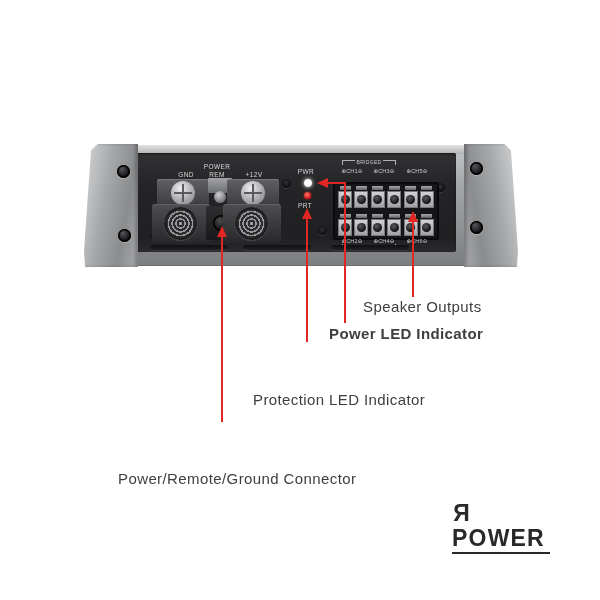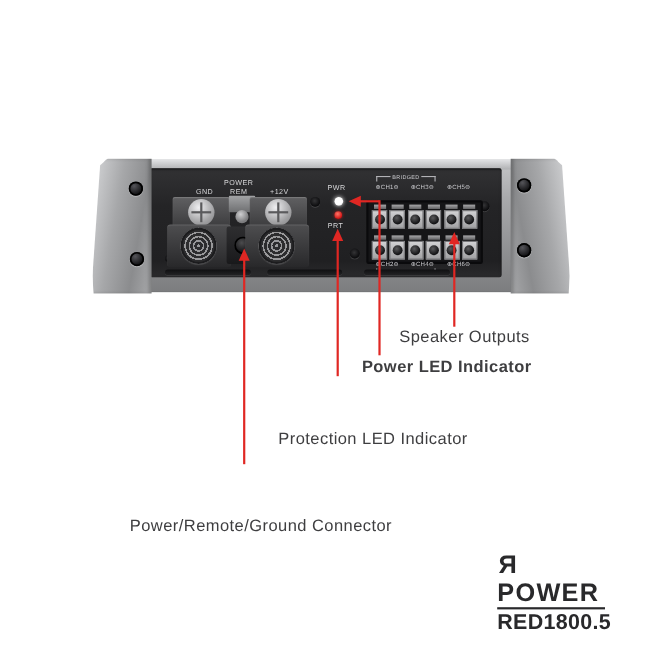--- a/index.html
+++ b/index.html
@@ -291,16 +291,15 @@
 
   <div>
     <div class="arrow-up" style="left:408px;top:211px;"></div>
     <div class="red-line" style="left:412px;top:221px;height:76px;"></div>
     <div class="callout-label" style="left:363px;top:298px;">Speaker Outputs</div>
   </div>
 
   <div class="brand">
     <div class="logo"><span class="rev">R</span><span>POWER</span></div>
     <div class="rule"></div>
-    <div class="model">RED1800.5</div>
   </div>
 
 </div>
 
 </body></html>

